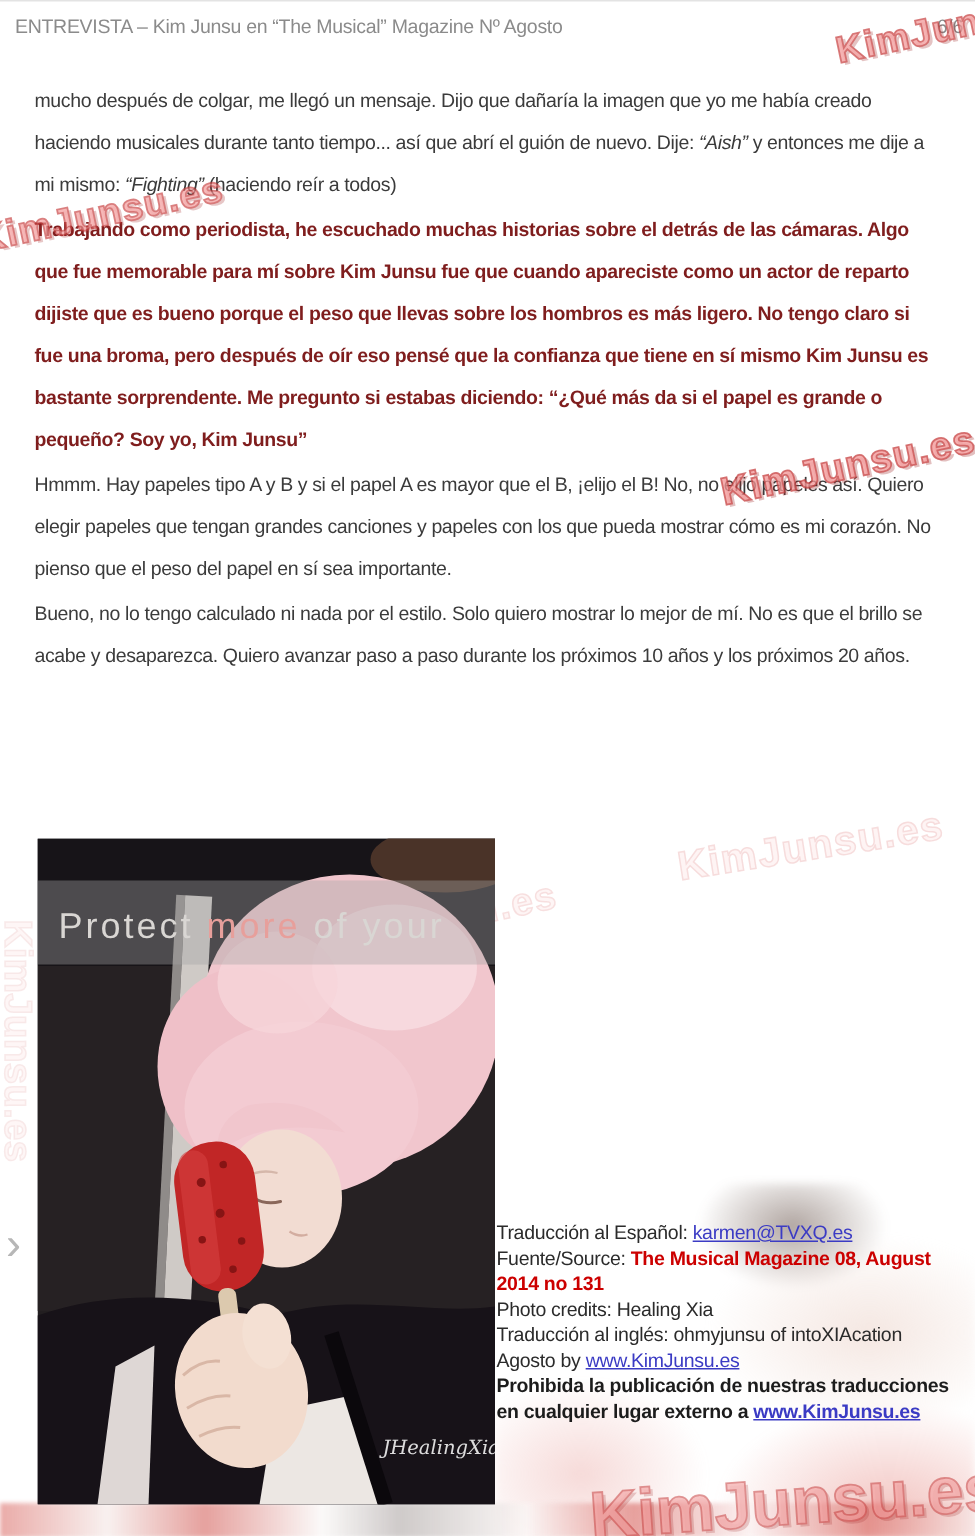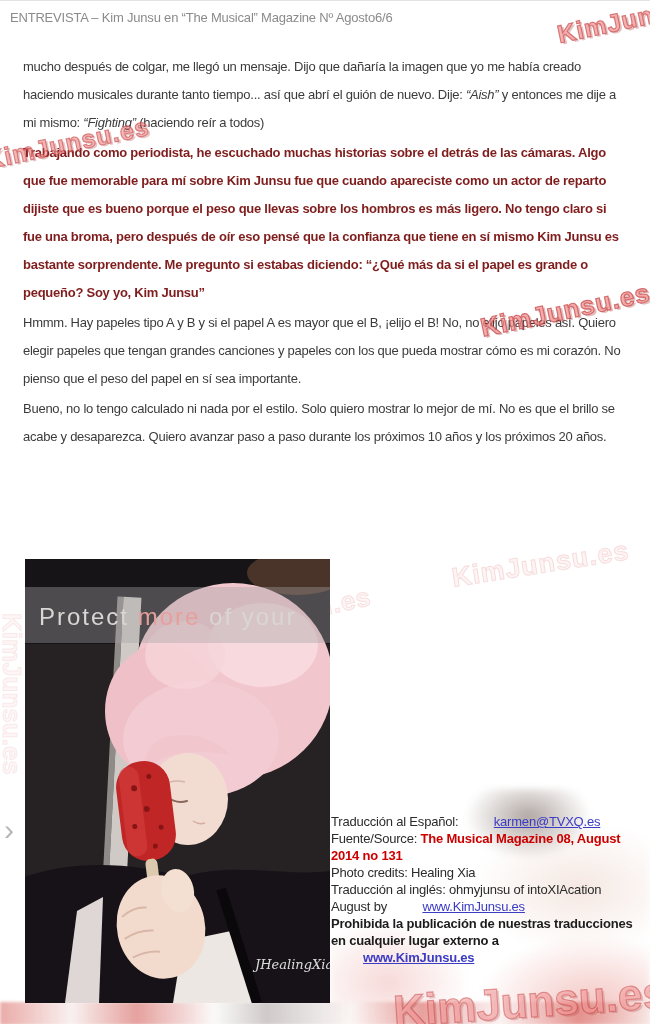--- a/index.html
+++ b/index.html
@@ -1,33 +1,33 @@
 <!DOCTYPE html>
 <html><head>
 <meta charset="utf-8">
 <style>
   html,body{margin:0;padding:0;}
   body{width:650px;height:1024px;background:#fff;font-family:"Liberation Sans",sans-serif;}
   #page{position:relative;width:650px;height:1024px;overflow:hidden;background:#fff;border-top:1px solid #e3e3e3;}
 
-  .header{position:absolute;top:9px;left:10px;right:8px;display:flex;justify-content:flex-start;
+  .header{position:absolute;top:9px;left:10px;right:8px;display:flex;justify-content:space-between;
           color:#8b8b8b;font-size:13px;letter-spacing:-0.2px;z-index:2;}
 
   .article{position:absolute;top:40px;left:23px;width:604px;font-size:13px;line-height:28px;
            letter-spacing:-0.25px;color:#3b3b3b;z-index:2;margin-top:12px;}
   .article p{margin:0 0 2px 0;}
   .article p.bold{font-weight:bold;color:#7f1d1d;}
   .article i{font-style:italic;}
 
   .photo{position:absolute;left:25px;top:558px;width:305px;height:444px;z-index:3;}
   .photo svg{display:block;}
 
   .credits{position:absolute;left:331px;top:812px;width:302px;font-size:13px;line-height:17px;
            color:#2b2b2b;letter-spacing:-0.2px;z-index:4;}
-  .credits a{color:#3b3bc4;margin-left:32px;}
+  .credits a{color:#3b3bc4;}
   .credits .red{color:#cc0000;font-weight:bold;}
   .credits b{color:#1c1c1c;margin-top:16px;}
   .credits a.bold{font-weight:bold;}
 
   .wm{position:absolute;font-weight:bold;letter-spacing:1px;white-space:nowrap;pointer-events:none;
       color:rgba(242,150,150,0.9);-webkit-text-stroke:1.2px rgba(197,62,62,0.85);
       text-shadow:2px 2px 0 rgba(160,40,40,0.35);z-index:5;}
   .wm1{left:556px;top:2px;font-size:25px;transform:rotate(-12deg);opacity:0.8;}
   .wm2{left:-16px;top:128px;font-size:25px;transform:rotate(-12deg);opacity:0.75;}
   .wm3{left:479px;top:294px;font-size:26px;transform:rotate(-12deg);opacity:0.85;}
@@ -125,21 +125,21 @@
       <text x="14" y="66" font-size="24" font-family="Liberation Sans, sans-serif" letter-spacing="2"><tspan fill="#d9d6d3">Protect </tspan><tspan fill="#e79f9b">more</tspan><tspan fill="#d9d6d3"> of your</tspan></text>
       <text x="230" y="410" font-size="13" font-style="italic" font-family="DejaVu Serif, serif" fill="#ededed" opacity="0.92">JHealingXia</text>
     </svg>
   </div>
 
   <div class="credits">
     <span>Traducción al Español: </span><a href="#">karmen@TVXQ.es</a><br>
     <span>Fuente/Source: </span><span class="red">The Musical Magazine 08, August 2014 no 131</span><br>
     <span>Photo credits: Healing Xia</span><br>
     <span>Traducción al inglés: ohmyjunsu of intoXIAcation</span><br>
-    <span>August by </span><a href="#">www.KimJunsu.es</a><br>
+    <span>Agosto by </span><a href="#">www.KimJunsu.es</a><br>
     <b>Prohibida la publicación de nuestras traducciones en cualquier lugar externo a </b><a href="#" class="bold">www.KimJunsu.es</a>
   </div>
 
   <span class="wm wm1">KimJunsu.es</span>
   <span class="wm wm2">KimJunsu.es</span>
   <span class="wm wm3">KimJunsu.es</span>
   <span class="wm wm4">KimJunsu.es</span>
   <span class="wm wm5">KimJunsu.es</span>
   <span class="wm wm6">KimJunsu.es</span>
   <span class="wm-vert">KimJunsu.es</span>

